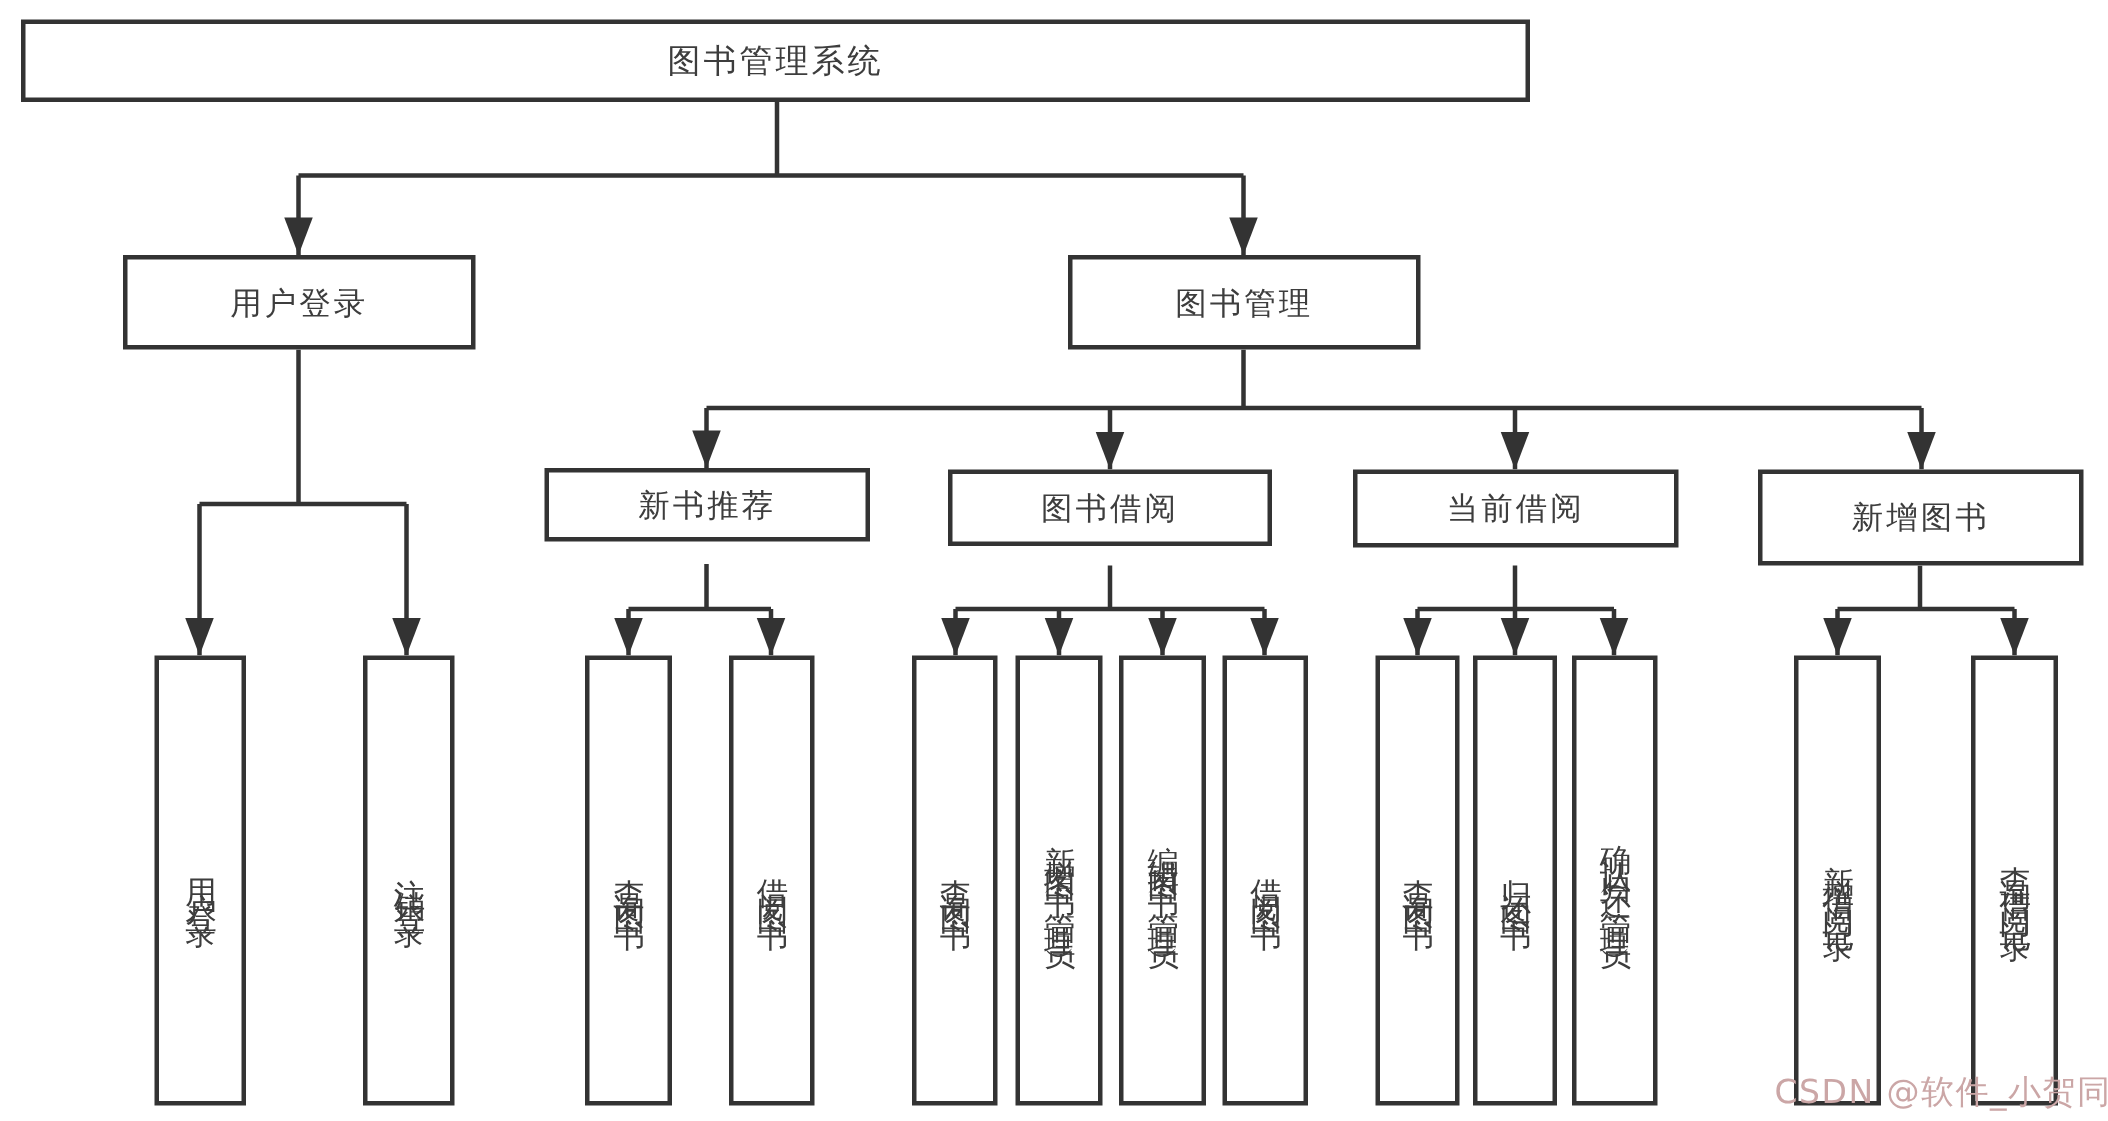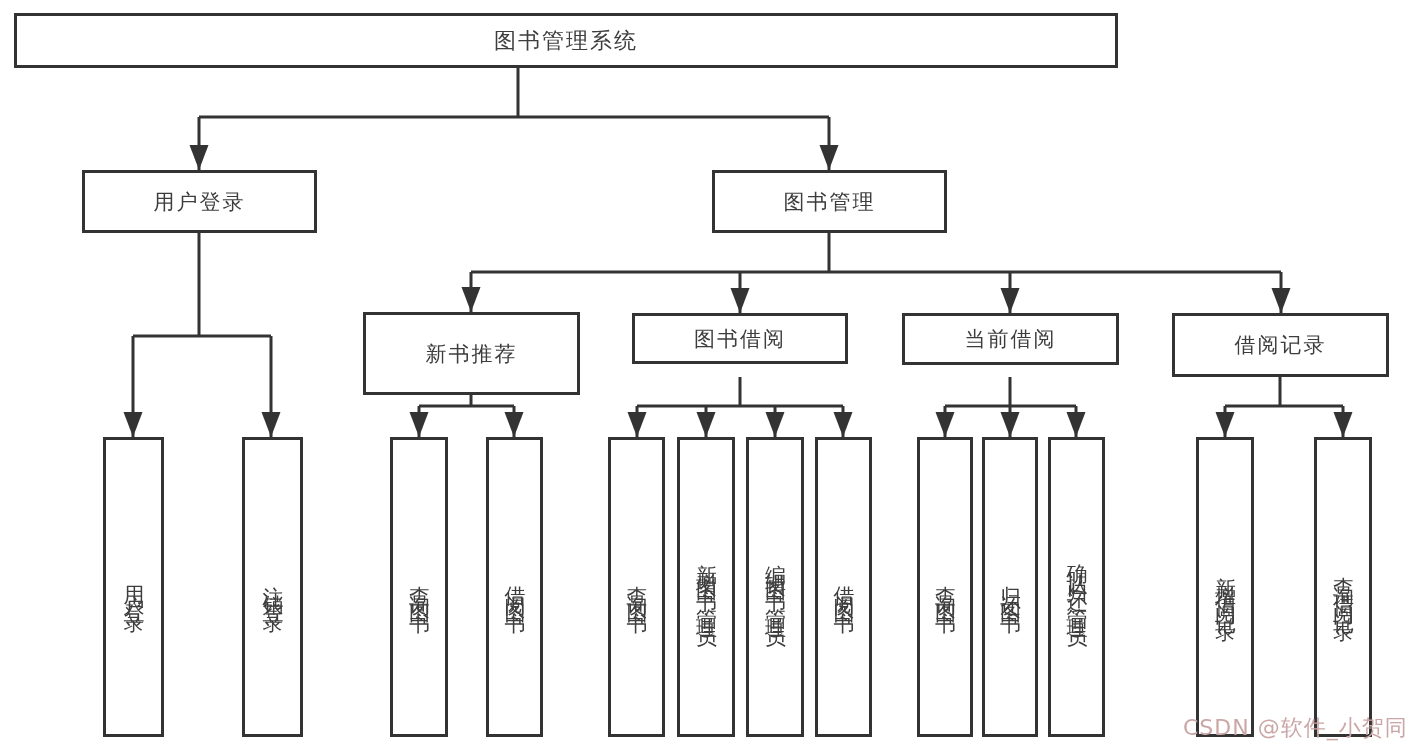--- a/index.html
+++ b/index.html
@@ -80,42 +80,42 @@
         <polygon points="765.5,412 784.5,412 775,437"></polygon>
         <polygon points="833.5,412 852.5,412 843,437"></polygon>
         <polygon points="935.5,412 954.5,412 945,437"></polygon>
         <polygon points="1000.5,412 1019.5,412 1010,437"></polygon>
         <polygon points="1066.5,412 1085.5,412 1076,437"></polygon>
         <polygon points="1215.5,412 1234.5,412 1225,437"></polygon>
         <polygon points="1333.5,412 1352.5,412 1343,437"></polygon>
       </g>
   </svg>
 
-  <div class="node root" style="left:14px;top:13px;width:1104px;height:55px;">
+  <div class="node root" style="left:14px;top:13px;width:1006px;height:55px;">
     <span>图书管理系统</span>
   </div>
 
   <div class="node" style="left:82px;top:170px;width:235px;height:63px;">
     <span>用户登录</span>
   </div>
   <div class="node" style="left:712px;top:170px;width:235px;height:63px;">
     <span>图书管理</span>
   </div>
 
-  <div class="node" style="left:363px;top:312px;width:217px;height:83px;">
+  <div class="node" style="left:363px;top:312px;width:217px;height:49px;">
     <span>新书推荐</span>
   </div>
   <div class="node" style="left:632px;top:313px;width:216px;height:51px;">
     <span>图书借阅</span>
   </div>
   <div class="node" style="left:902px;top:313px;width:217px;height:52px;">
     <span>当前借阅</span>
   </div>
   <div class="node" style="left:1172px;top:313px;width:217px;height:64px;">
-    <span>借阅记录</span>
+    <span>新增图书</span>
   </div>
 
   <div class="vnode" style="left:103px;top:437px;width:61px;height:300px;">
     <span class="vtext">用户登录</span>
   </div>
   <div class="vnode" style="left:242px;top:437px;width:61px;height:300px;">
     <span class="vtext">注销登录</span>
   </div>
 
   <div class="vnode" style="left:390px;top:437px;width:58px;height:300px;">

